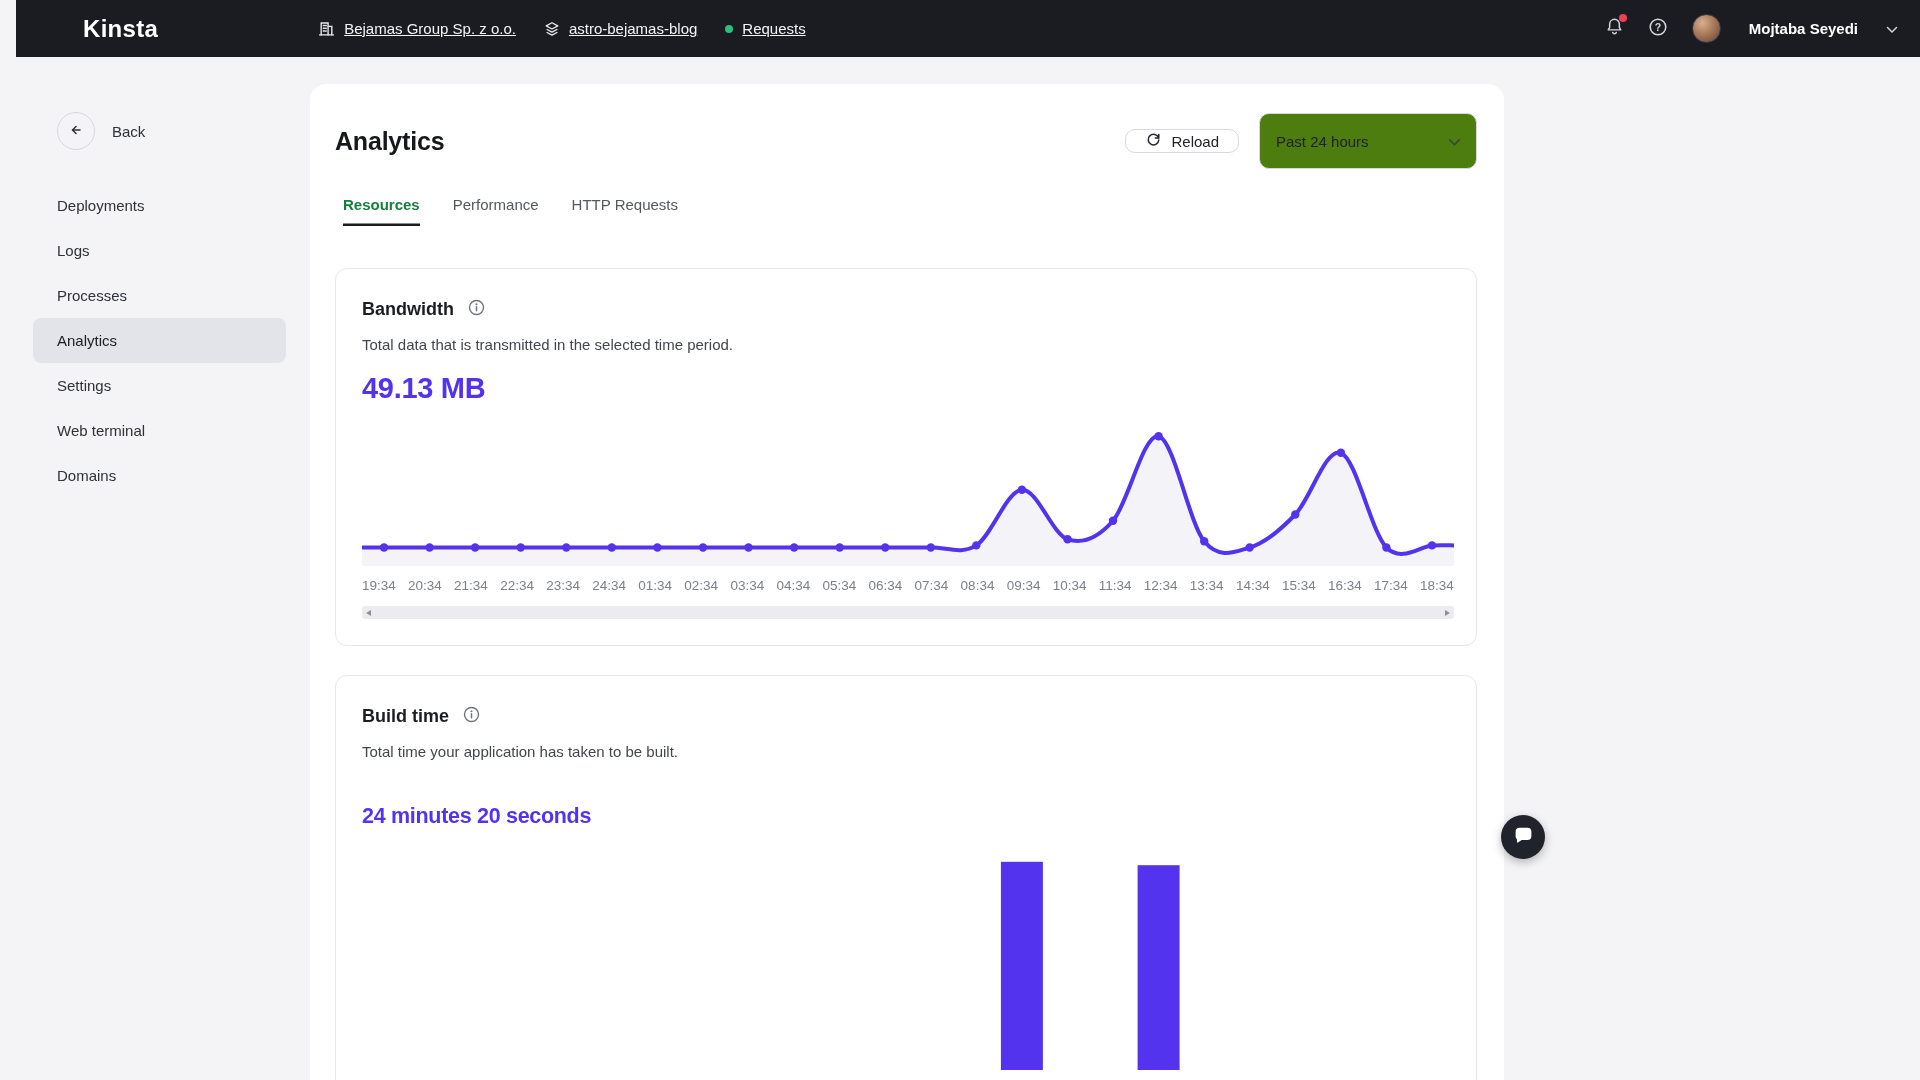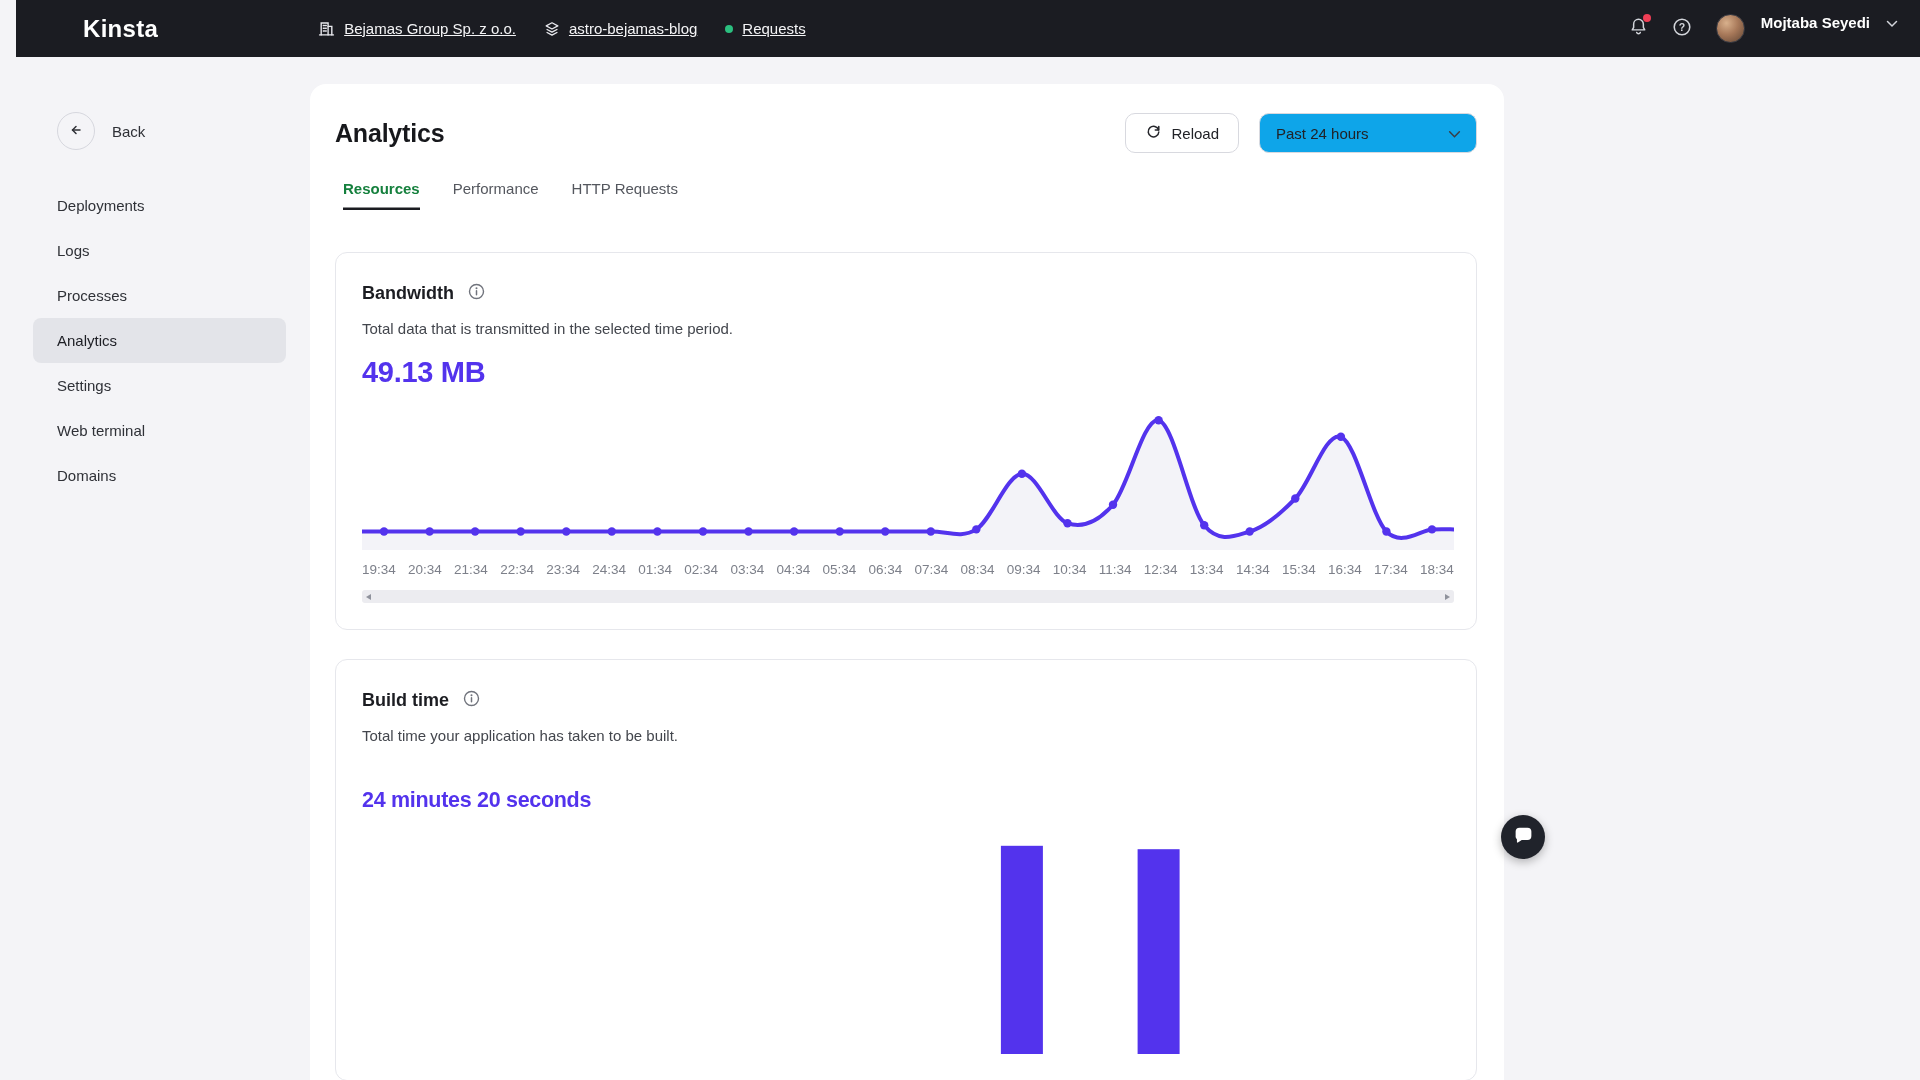--- a/index.html
+++ b/index.html
@@ -9,38 +9,38 @@
   
   .topbar { position:absolute; top:0; left:16px; width:1920px; height:57px; background:#1b1c22; display:flex; align-items:center; color:#f4f4f6; }
   .logo { margin-left:67px; font-size:24px; font-weight:bold; letter-spacing:.3px; color:#fff; cursor:pointer; }
   .ctx { display:flex; align-items:center; margin-left:160px; gap:28px; font-size:15px;text-decoration:underline; }
   .ctx-item { display:flex; align-items:center; gap:9px; cursor:pointer; }
   .ctx-item svg { display:block; }
   .status-dot { width:8px; height:8px; border-radius:50%; background:#2bbf7f; }
   .topbar-right { margin-left:auto; margin-right:38px; display:flex; align-items:center; gap:24px; }
   .icon-btn { position:relative; cursor:pointer; display:flex; align-items:center; }
   .notif-dot { position:absolute; top:-3px; right:-3px; width:8px; height:8px; border-radius:50%; background:#ef3e55; }
-  .user-menu { display:flex; align-items:flex-start; gap:16px; cursor:pointer; }
+  .user-menu { display:flex; align-items:center; gap:28px; cursor:pointer; }
   .avatar { width:29px; height:29px; border-radius:50%; background:radial-gradient(circle at 35% 30%, #d8b08c 0%, #a8795a 45%, #5f4433 100%); border:1px solid #3a3b44; }
   .user-name { font-size:15px; font-weight:700; color:#fff; }
 
   
   .sidebar { position:absolute; top:57px; left:0; width:310px; }
   .back-row { display:flex; align-items:center; gap:17px; margin:55px 0 0 57px; font-size:15px; color:#2e3036; }
   .back-btn { width:38px; height:38px; border-radius:50%; border:1px solid #d6d7de; background:transparent; display:flex; align-items:center; justify-content:center; cursor:pointer; }
   .nav { margin:33px 24px 0 33px; }
   .nav-item { height:45px; display:flex; align-items:center; padding-left:24px; font-size:15px; color:#2f3137; border-radius:8px; cursor:pointer; }
   .nav-item.active { background:#e3e4e9; color:#1d1e24; }
 
   
   .main-card { position:absolute; left:310px; top:84px; width:1194px; height:996px; background:#fff; border-radius:16px 16px 0 0; }
   .main-header { display:flex; align-items:center; padding:29px 27px 0 25px; }
   .page-title { font-size:25px; font-weight:bold; color:#17181c; letter-spacing:-.2px; }
-  .reload-btn { margin-left:auto; height:40px; border:1px solid #d8d9df; border-radius:10px; background:#fff; display:flex; align-items:center; gap:9px; padding:0 19px; font-size:15px; color:#212227; cursor:pointer; font-family:inherit; }
-  .range-select { margin-left:20px; width:218px; height:40px; border:1px solid #d8d9df; border-radius:10px; background:#0ea5e9; display:flex; align-items:center; justify-content:space-between; padding:0 15px 0 16px; font-size:15px; color:#212227; cursor:pointer; }
+  .reload-btn { margin-left:auto; height:24px; border:1px solid #d8d9df; border-radius:10px; background:#fff; display:flex; align-items:center; gap:9px; padding:0 19px; font-size:15px; color:#212227; cursor:pointer; font-family:inherit; }
+  .range-select { margin-left:20px; width:218px; height:56px; border:1px solid #d8d9df; border-radius:10px; background:#4d7c0f; display:flex; align-items:center; justify-content:space-between; padding:0 15px 0 16px; font-size:15px; color:#212227; cursor:pointer; }
   .tabs { display:flex; gap:33px; padding:27px 0 0 33px; border-bottom:1px solid transparent; }
   .tab { font-size:15px; color:#54575e; padding-bottom:13px; cursor:pointer; }
   .tab.active { color:#15803d; font-weight:700; box-shadow: inset 0 -2.5px 0 #1b1c21; }
 
   
   .metric-card { margin:41px 27px 0 25px; border:1px solid #e6e7ec; border-radius:12px; padding:30px 26px 26px 26px; background:#fff; }
   .metric-card + .metric-card { margin-top:29px; }
   .card-title-row { display:flex; align-items:center; gap:14px; }
   .card-title { font-size:18px; font-weight:bold; color:#1c1d22; }
   .card-desc { margin-top:16px; font-size:15px; color:#43464d; }

